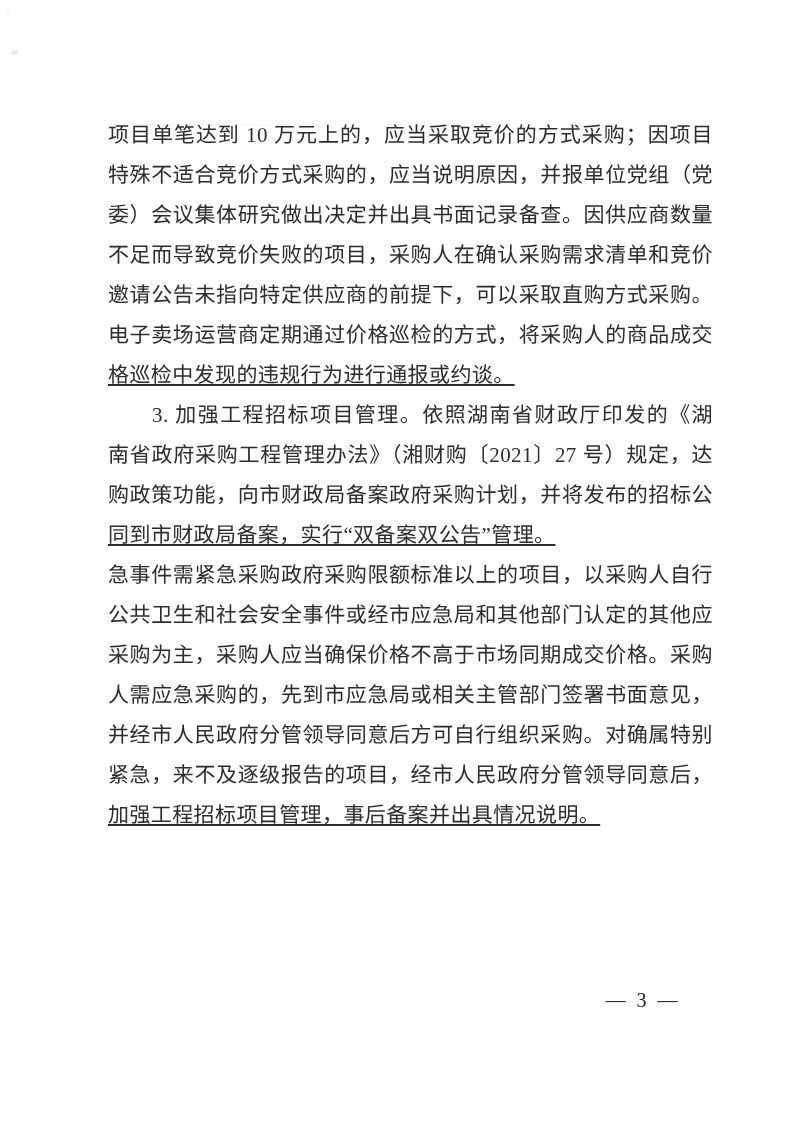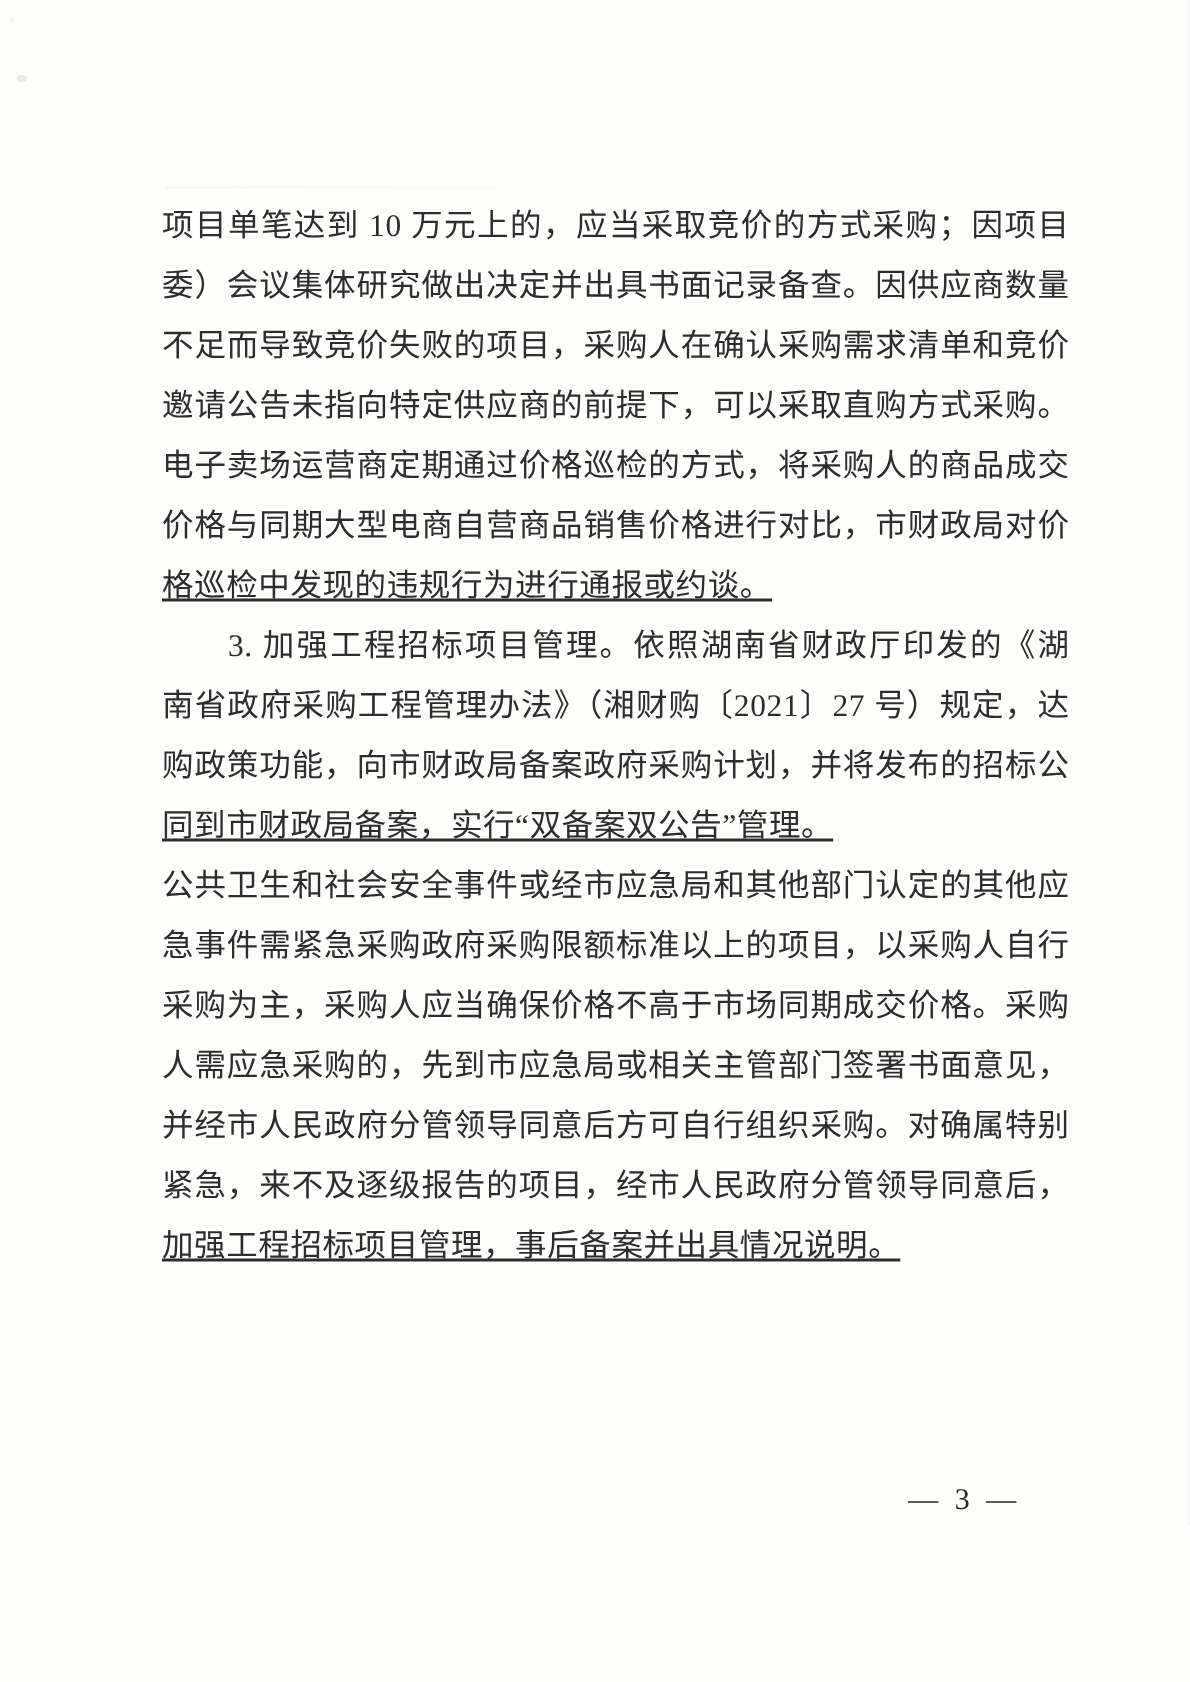--- a/index.html
+++ b/index.html
@@ -25,21 +25,21 @@
   .speck.s1 { left: 11px; top: 50px; width: 7px; height: 5px; }
   .speck.s2 { left: 6px;  top: 12px; width: 4px; height: 3px; background: rgba(60,60,60,0.06); }
   .edge-noise {
     position: absolute;
     left: 110px; top: 124px; width: 470px; height: 2px;
     background: linear-gradient(90deg, rgba(90,90,90,0.05), rgba(90,90,90,0.0) 60%);
   }
   .textblock {
     position: absolute;
     left: 108px;
-    top: 130px;
+    top: 115px;
     width: 605px;
   }
   .line {
     font-size: 21px;
     line-height: 40px;
     letter-spacing: 0.4px;
     text-align: justify;
     text-align-last: justify;
     text-justify: inter-character;
     white-space: normal;
@@ -72,38 +72,38 @@
 <div class="page">
 
   <div class="speck s1"></div>
   <div class="speck s2"></div>
   <div class="edge-noise"></div>
 
   <main class="textblock">
 
     <section>
       <div class="line">项目单笔达到 10 万元上的，应当采取竞价的方式采购；因项目</div>
+      <div class="line">特殊不适合竞价方式采购的，应当说明原因，并报单位党组（党</div>
       <div class="line">委）会议集体研究做出决定并出具书面记录备查。因供应商数量</div>
       <div class="line">不足而导致竞价失败的项目，采购人在确认采购需求清单和竞价</div>
       <div class="line">邀请公告未指向特定供应商的前提下，可以采取直购方式采购。</div>
       <div class="line">电子卖场运营商定期通过价格巡检的方式，将采购人的商品成交</div>
-      <div class="line">价格与同期大型电商自营商品销售价格进行对比，市财政局对价</div>
       <div class="line last">格巡检中发现的违规行为进行通报或约谈。</div>
     </section>
 
     <section>
       <div class="line indented"><span class="lead">3. 加强工程招标项目管理。</span><span>依照湖南省财政厅印发的《湖</span></div>
       <div class="line">南省政府采购工程管理办法》（湘财购〔2021〕27 号）规定，达</div>
       <div class="line">购政策功能，向市财政局备案政府采购计划，并将发布的招标公</div>
       <div class="line last">同到市财政局备案，实行“双备案双公告”管理。</div>
     </section>
 
     <section>
+      <div class="line">急事件需紧急采购政府采购限额标准以上的项目，以采购人自行</div>
       <div class="line">公共卫生和社会安全事件或经市应急局和其他部门认定的其他应</div>
-      <div class="line">急事件需紧急采购政府采购限额标准以上的项目，以采购人自行</div>
       <div class="line">采购为主，采购人应当确保价格不高于市场同期成交价格。采购</div>
       <div class="line">人需应急采购的，先到市应急局或相关主管部门签署书面意见，</div>
       <div class="line">并经市人民政府分管领导同意后方可自行组织采购。对确属特别</div>
       <div class="line">紧急，来不及逐级报告的项目，经市人民政府分管领导同意后，</div>
       <div class="line last">加强工程招标项目管理，事后备案并出具情况说明。</div>
     </section>
 
   </main>
 
   <footer class="pagenum">— 3 —</footer>

